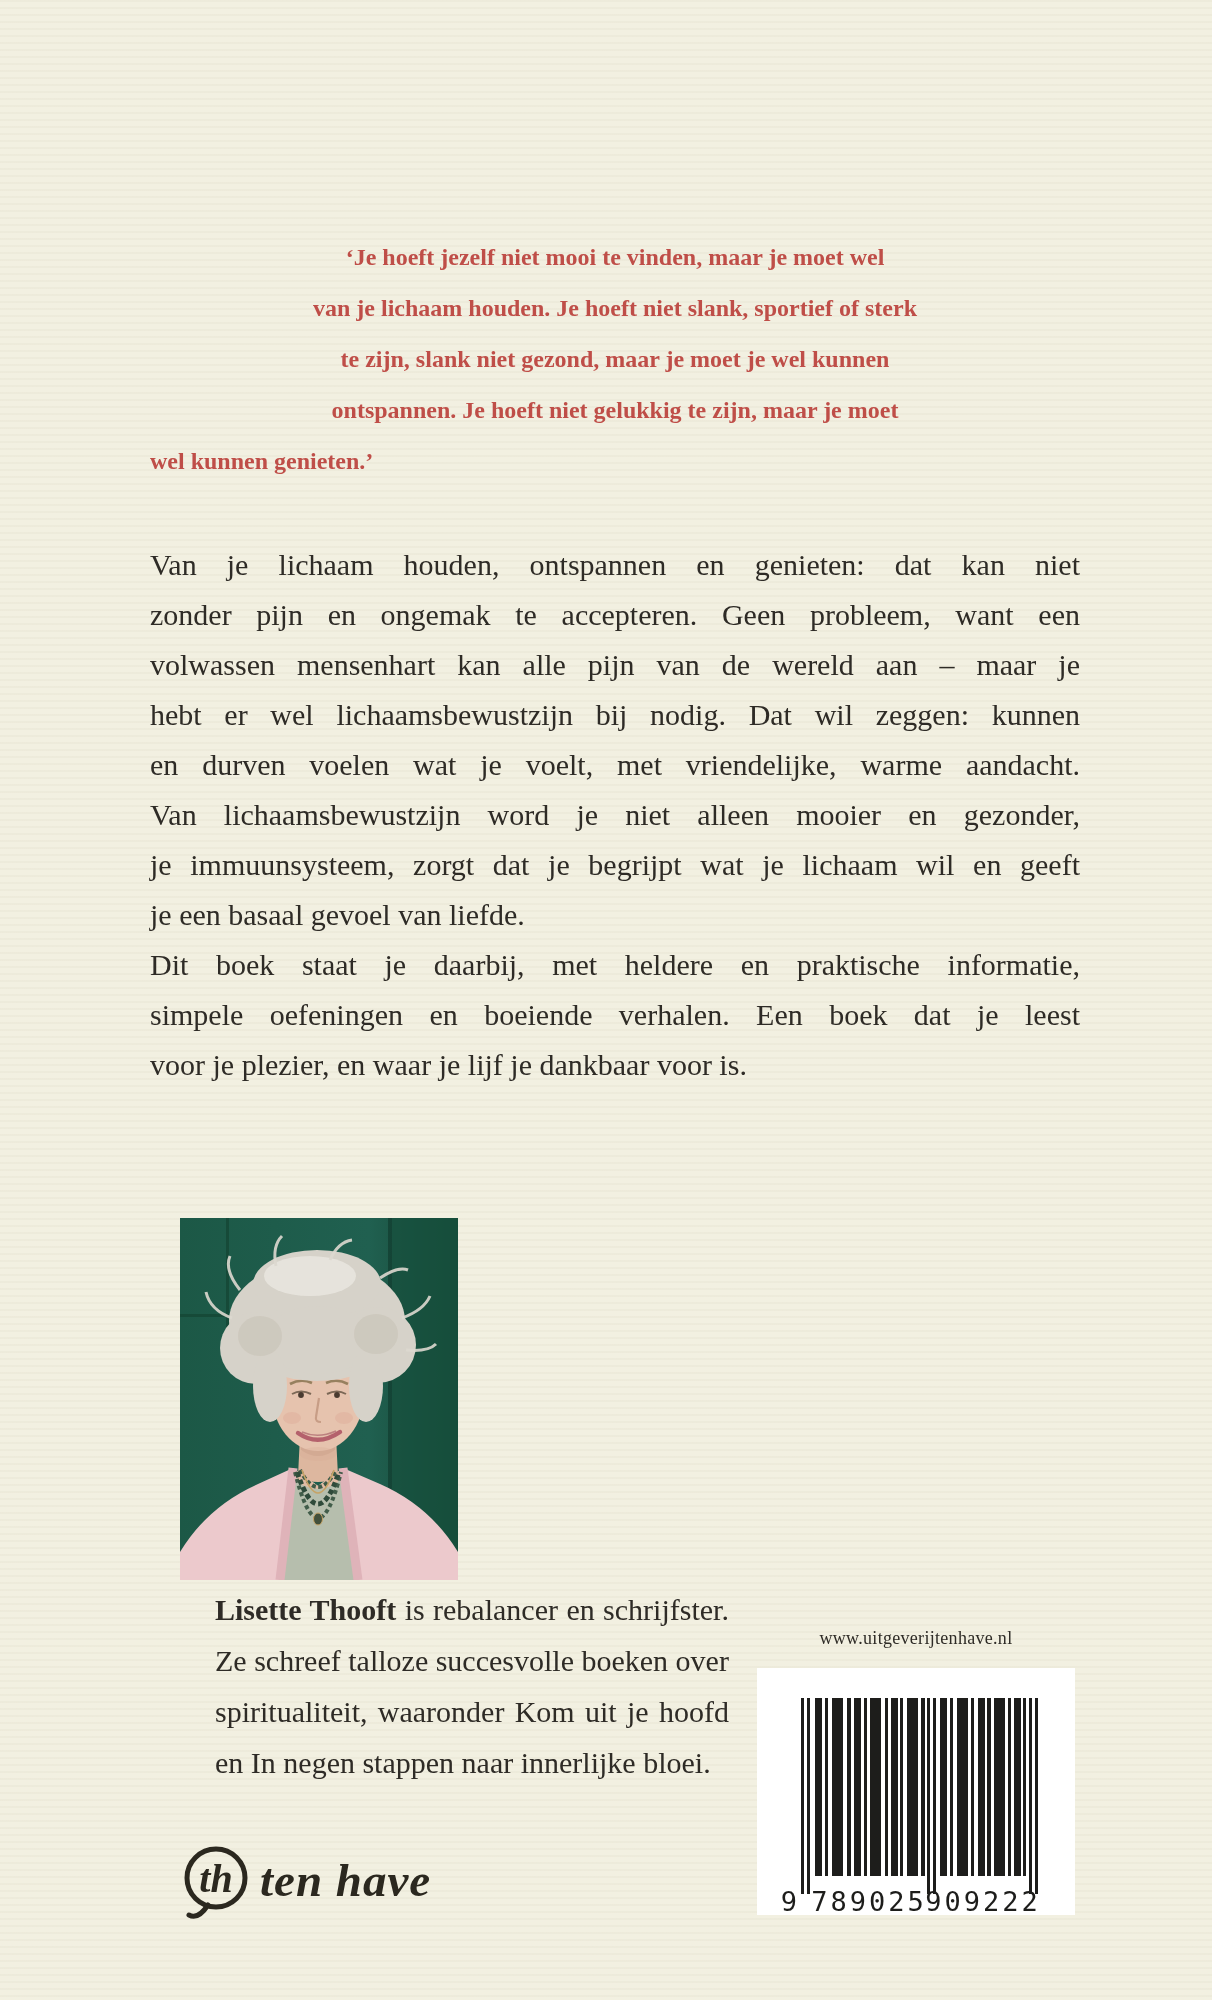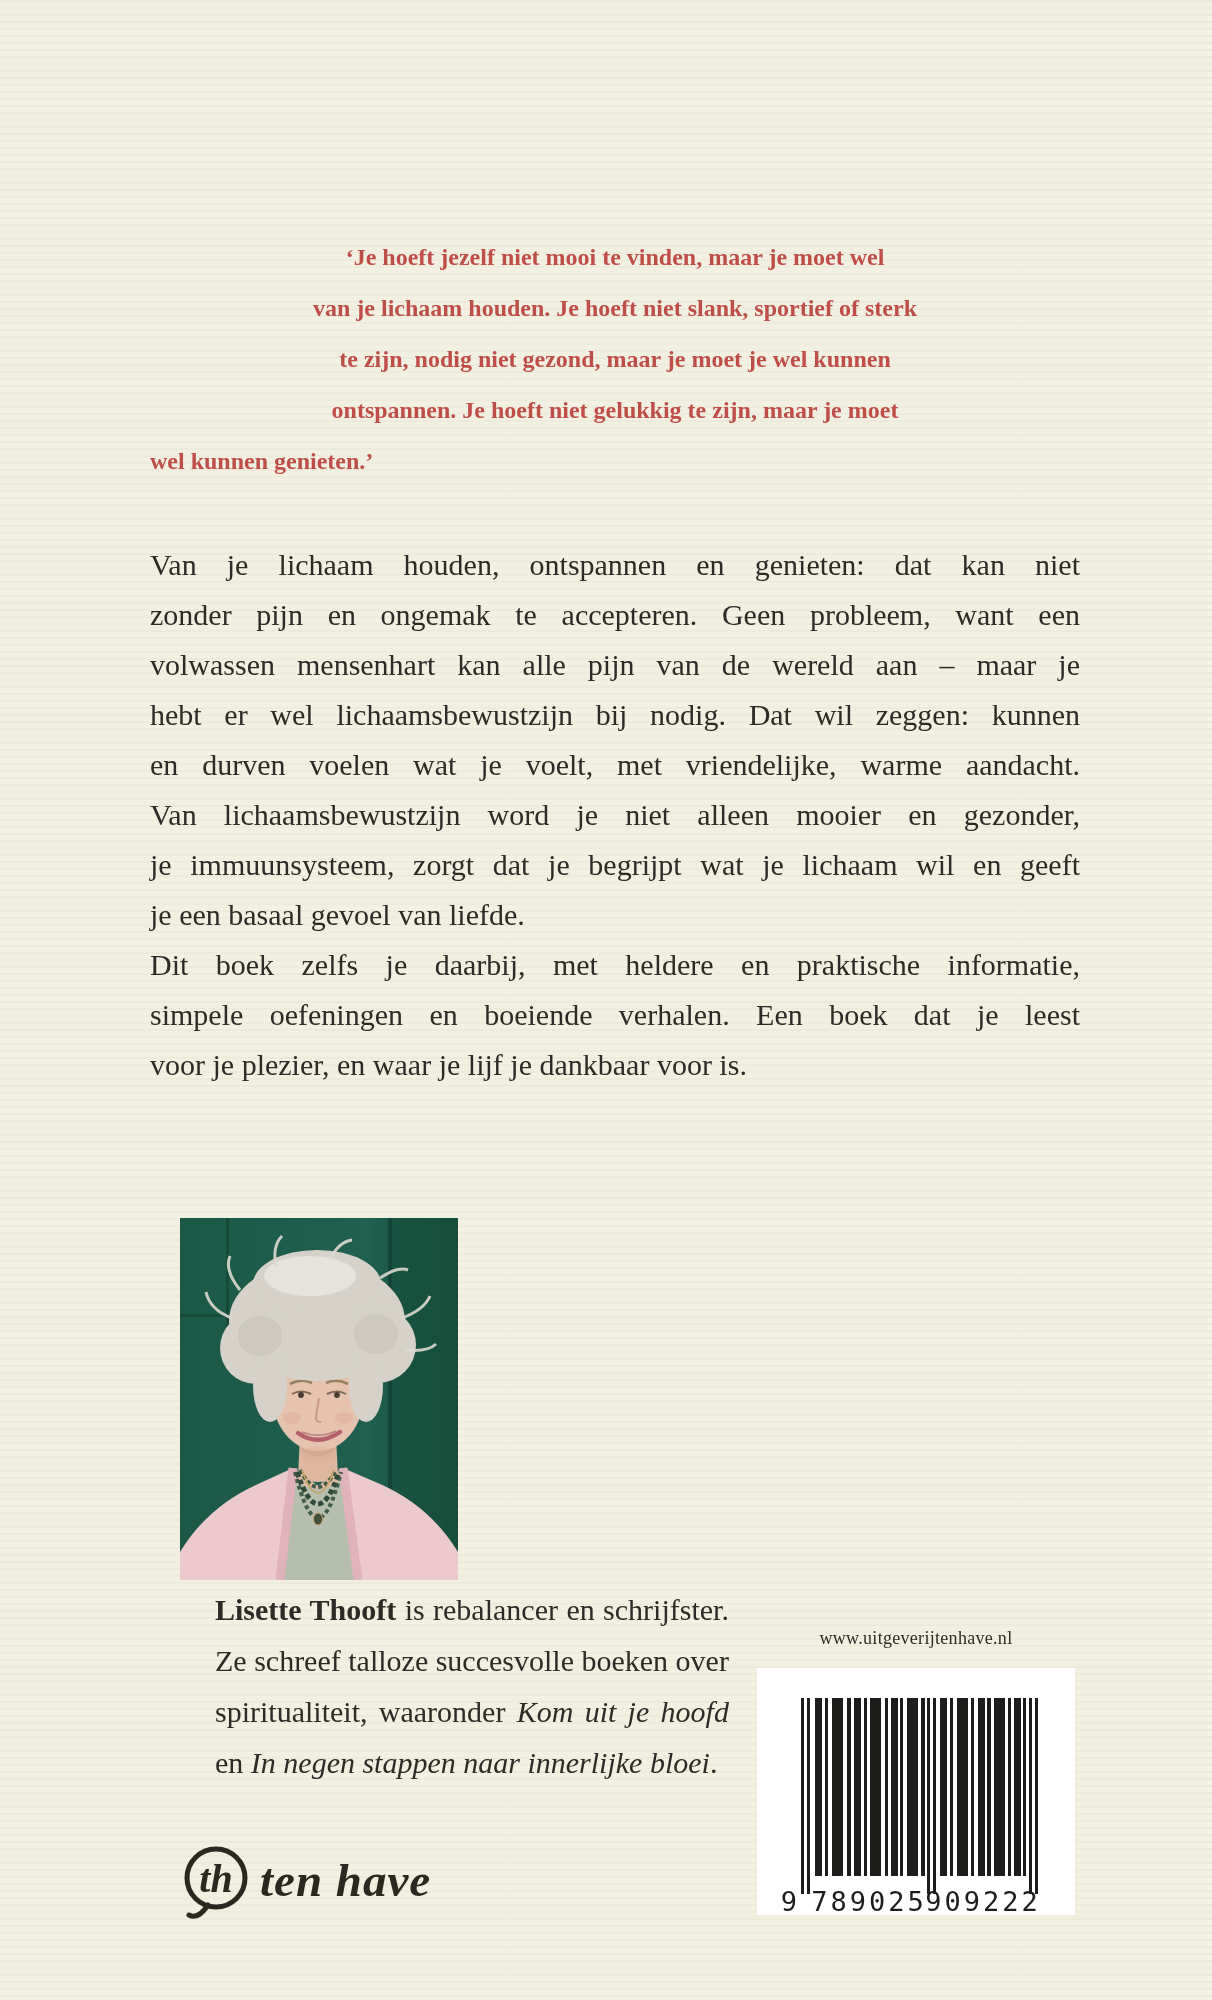--- a/index.html
+++ b/index.html
@@ -31,59 +31,59 @@
   .author-row{
     position:absolute; left:180px; top:1218px; width:900px;
     display:flex; flex-direction:column; align-items:flex-start;
   }
   .author-photo-wrap{flex:0 0 278px; width:278px; height:362px;}
   .author-bio{
     flex:1; margin-left:35px; padding-top:4px;
     font-size:30px; line-height:51px;
   }
   .author-bio .bold{font-weight:bold;}
-  .author-bio .italic{font-style:italic;}
+  .author-bio .italic{}
   .website{
     position:absolute; left:757px; top:1628px; width:318px;
     text-align:center; font-size:18px; letter-spacing:0.3px;
   }
   .barcode-box{
     position:absolute; left:757px; top:1668px; width:318px; height:247px;
     background:var(--barcode-bg,#ffffff);
   }
   .publisher-logo{
     position:absolute; left:176px; top:1838px; width:300px; height:86px;
   }
 </style>
 </head>
 <body>
 
 <div class="cover">
 
   <div class="quote">
       <div class="tline">‘Je hoeft jezelf niet mooi te vinden, maar je moet wel</div>
       <div class="tline">van je lichaam houden. Je hoeft niet slank, sportief of sterk</div>
-      <div class="tline">te zijn, nodig niet gezond, maar je moet je wel kunnen</div>
+      <div class="tline">te zijn, slank niet gezond, maar je moet je wel kunnen</div>
       <div class="tline">ontspannen. Je hoeft niet gelukkig te zijn, maar je moet</div>
       <div class="tline last">wel kunnen genieten.’</div>
     </div>
 
   <div class="blurb">
     <div>
         <div class="tline">Van je lichaam houden, ontspannen en genieten: dat kan niet</div>
         <div class="tline">zonder pijn en ongemak te accepteren. Geen probleem, want een</div>
         <div class="tline">volwassen mensenhart kan alle pijn van de wereld aan – maar je</div>
         <div class="tline">hebt er wel lichaamsbewustzijn bij nodig. Dat wil zeggen: kunnen</div>
         <div class="tline">en durven voelen wat je voelt, met vriendelijke, warme aandacht.</div>
         <div class="tline">Van lichaamsbewustzijn word je niet alleen mooier en gezonder,</div>
         <div class="tline">je immuunsysteem, zorgt dat je begrijpt wat je lichaam wil en geeft</div>
         <div class="tline last">je een basaal gevoel van liefde.</div>
       </div>
     <div>
-        <div class="tline">Dit boek zelfs je daarbij, met heldere en praktische informatie,</div>
+        <div class="tline">Dit boek staat je daarbij, met heldere en praktische informatie,</div>
         <div class="tline">simpele oefeningen en boeiende verhalen. Een boek dat je leest</div>
         <div class="tline last">voor je plezier, en waar je lijf je dankbaar voor is.</div>
       </div>
   </div>
 
   <div class="author-row">
     <div class="author-photo-wrap">
       <svg viewBox="0 0 278 362" width="278" height="362" role="img">
         <defs>
           <linearGradient id="door" x1="0" y1="0" x2="1" y2="0">

